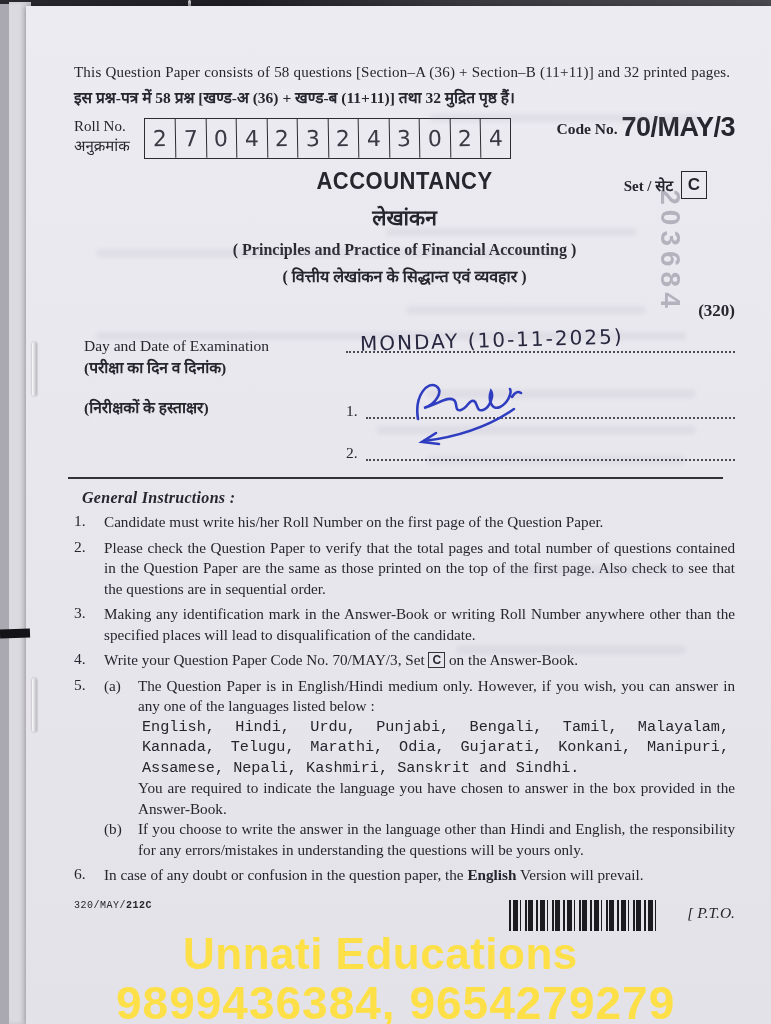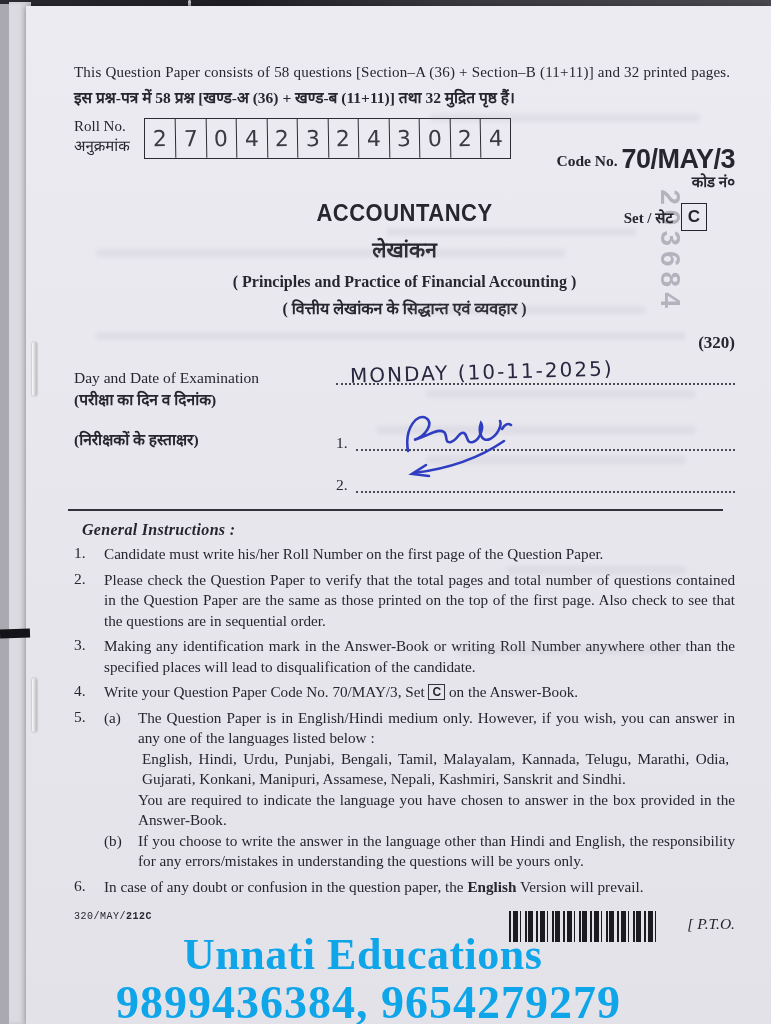--- a/index.html
+++ b/index.html
@@ -32,38 +32,38 @@
 
   .intro-en{line-height:21px;text-align:justify;letter-spacing:0.2px;}
   .intro-hi{line-height:24px;margin-top:3px;font-weight:bold;font-size:15.5px;}
 
   .roll-row{display:flex;margin-top:6px;align-items:flex-start;}
   .roll-labels{width:66px;line-height:20px;font-size:15px;}
   .roll-boxes{display:flex;border:1.6px solid #2b2b33;margin-left:4px;margin-top:2px;}
   .roll-cell{width:29.5px;height:39px;border-right:1.4px solid #2b2b33;display:flex;align-items:center;justify-content:center;
     font-family:"DejaVu Sans",sans-serif;font-size:22px;color:#3a3a44;transform:rotate(-1deg);}
   .roll-cell:last-child{border-right:none;}
-  .code-block{margin-left:auto;text-align:right;line-height:18px;padding-top:2px;margin-top:32px;}
+  .code-block{margin-left:auto;text-align:center;line-height:18px;padding-top:2px;}
   .code-line1{white-space:nowrap;}
   .code-label{font-weight:bold;font-size:15.5px;}
   .code-value{font-family:"Liberation Sans",sans-serif;font-weight:bold;font-size:27px;letter-spacing:-0.5px;vertical-align:-2px;}
   .code-hi{font-weight:bold;font-size:15px;margin-top:3px;}
 
   .title-row{position:relative;margin-top:10px;height:30px;}
   .title-en{text-align:center;font-family:"Liberation Sans",sans-serif;font-weight:bold;font-size:22px;letter-spacing:0.5px;transform:scaleY(1.05);}
   .set-block{position:absolute;right:28px;top:2px;display:flex;align-items:center;gap:8px;}
   .set-label{font-weight:bold;font-size:15px;}
   .set-box{border:1.6px solid #26262e;width:24px;height:26px;display:flex;align-items:center;justify-content:center;
     font-family:"Liberation Sans",sans-serif;font-weight:bold;font-size:17px;}
   .title-hi{text-align:center;font-weight:bold;font-size:21px;margin-top:4px;line-height:30px;}
   .subtitle-en{text-align:center;font-weight:bold;font-size:16px;margin-top:6px;line-height:22px;}
   .subtitle-hi{text-align:center;font-weight:bold;font-size:16px;margin-top:4px;line-height:24px;}
   .code-320{text-align:right;font-weight:bold;font-size:17px;margin-top:12px;}
 
-  .form-row{display:grid;grid-template-columns:262px 1fr;margin-top:14px;align-items:start;}
+  .form-row{display:grid;grid-template-columns:262px 1fr;margin-top:14px;align-items:start;margin-left:10px;}
   .form-label{line-height:22px;font-size:15.5px;}
   .form-label .hi{font-weight:bold;}
   .form-value{position:relative;padding-top:14px;}
   .dotline{border-bottom:2.2px dotted #4c4c55;height:2px;}
   .handwriting{
     position:absolute;left:14px;top:-7px;
     font-family:"DejaVu Sans",sans-serif;font-size:20px;letter-spacing:2px;
     color:#27273f;transform:rotate(-1.6deg);white-space:nowrap;
   }
   .num-dot-row{display:flex;align-items:flex-end;gap:8px;}
@@ -74,21 +74,21 @@
   .rule{border:none;border-top:2.6px solid #33323a;margin:16px 0 10px -6px;width:655px;}
 
   .gi-title{font-weight:bold;font-style:italic;font-size:16px;letter-spacing:0.3px;margin-left:8px;}
 
   .gi-item{display:flex;margin-top:5px;}
   .gi-num{width:30px;flex:none;font-size:15.5px;}
   .gi-body{flex:1;text-align:justify;line-height:20.5px;font-size:15.2px;}
   .sub-item{display:flex;}
   .sub-label{width:34px;flex:none;}
   .sub-body{flex:1;text-align:justify;line-height:20.5px;}
-  .lang-list{margin:0 6px 0 38px;text-align:justify;line-height:20.5px;}
+  .lang-list{margin:0 6px 0 38px;text-align:justify;line-height:20.5px;font-family:Liberation Mono, monospace;}
   .boxc{display:inline-block;border:1.4px solid #33333b;font-family:"Liberation Sans",sans-serif;
     font-weight:bold;font-size:12px;line-height:13px;padding:1px 3px 0 3px;vertical-align:1px;}
   .b{font-weight:bold;}
 
   .footer-row{display:flex;align-items:flex-start;margin-top:14px;}
   .print-code{font-size:10px;letter-spacing:0.5px;font-family:Liberation Mono, monospace;}
   .barcode{margin-left:auto;width:148px;height:31px;
     background:
       repeating-linear-gradient(90deg,
         #1c1b20 0 2px, transparent 2px 4px,
@@ -99,21 +99,21 @@
   }
   .pto{width:78px;text-align:right;font-size:15.5px;padding-top:4px;font-style:italic;}
 
   .serial-vertical{
     position:absolute;left:575px;top:230px;width:140px;height:30px;
     transform:rotate(90deg);
     font-family:"Liberation Sans",sans-serif;font-weight:bold;font-size:28px;
     letter-spacing:5px;color:#b4b2bd;text-align:center;
   }
 
-  .red-overlay{position:absolute;z-index:30;color:#0ea5e9;font-family:Liberation Serif, serif;font-weight:bold;white-space:nowrap;}
+  .red-overlay{position:absolute;z-index:30;color:#fde047;font-family:Liberation Sans, sans-serif;font-weight:bold;white-space:nowrap;}
   .red-line1{left:183px;top:929px;font-size:44px;letter-spacing:0.5px;}
   .red-line2{left:116px;top:976px;font-size:46px;letter-spacing:1px;}
 </style>
 </head>
 <body>
 
 <div class="top-dark"></div>
 <div class="spiral-wire"></div>
 <div class="edge-strip"></div>
 <div class="under-page"></div>
@@ -156,21 +156,20 @@
       <span class="roll-cell">3</span>
       <span class="roll-cell">0</span>
       <span class="roll-cell">2</span>
       <span class="roll-cell">4</span>
     </div>
     <div class="code-block">
       <div class="code-line1">
         <span class="code-label">Code No.</span>
         <span class="code-value">70/MAY/3</span>
       </div>
-      <div class="code-hi">कोड नं०</div>
     </div>
   </div>
 
   <div class="title-row">
     <div class="title-en">ACCOUNTANCY</div>
     <div class="set-block">
       <span class="set-label">Set / सेट</span>
       <span class="set-box">C</span>
     </div>
   </div>

